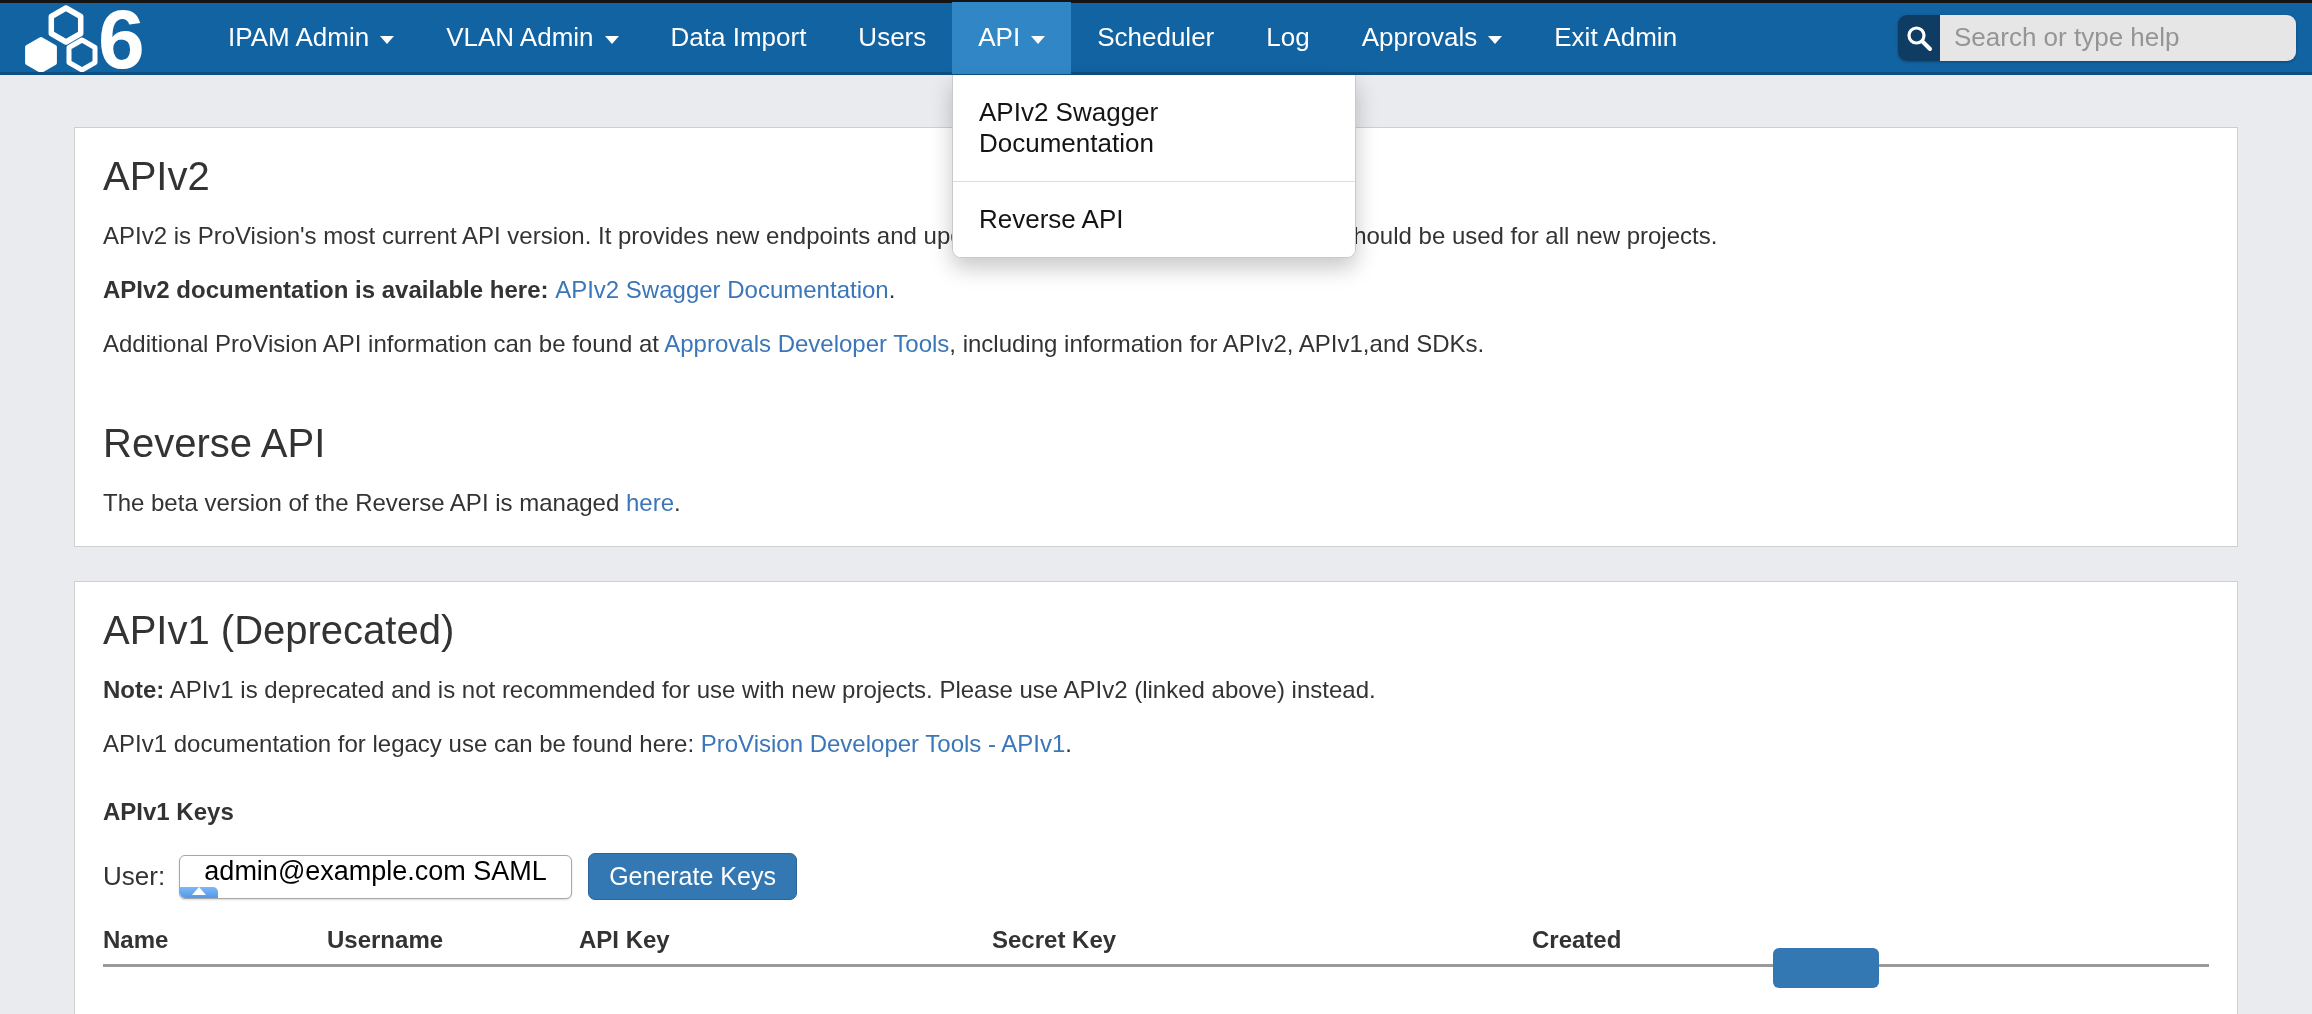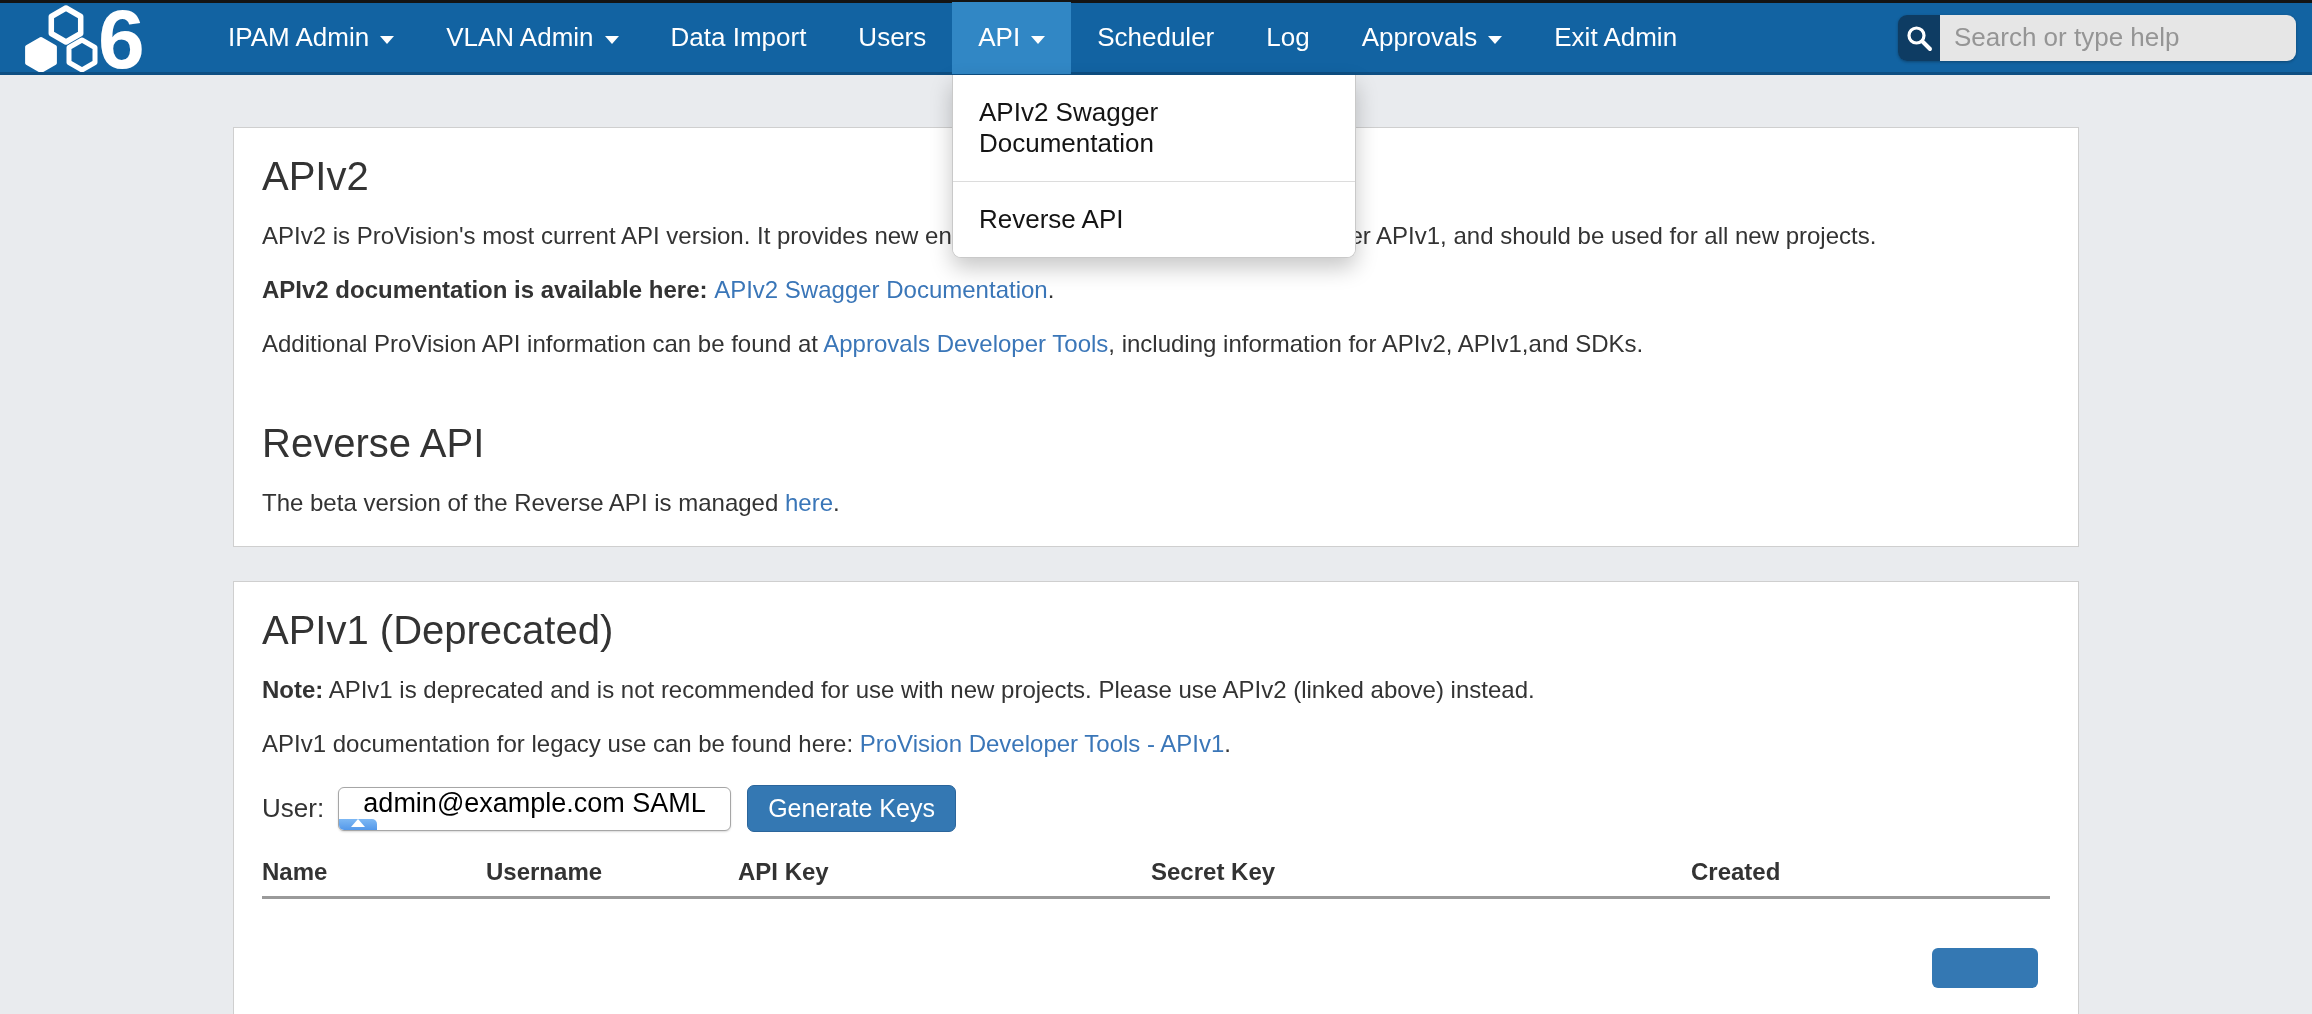--- a/index.html
+++ b/index.html
@@ -48,21 +48,21 @@
     position: absolute; top: calc(100% + 3px); left: 867px; width: 404px;
     background: #fff; border: 1px solid #c9c9c9; border-top: 0;
     border-radius: 0 0 9px 9px; overflow: hidden;
     box-shadow: 0 10px 22px rgba(0,0,0,0.22);
   }
   .dropdown-item { font-size: 26px; color: #141414; padding: 22px 26px; cursor: pointer; background: #fff; }
   .dropdown-item + .dropdown-item { border-top: 1px solid #dcdcdc; }
 
   
   .card {
-    width: 1846px; margin: 0 auto; background: #fff;
+    width: 2164px; margin: 0 auto; background: #fff;
     border: 1px solid #cfcfcf; padding: 2px 28px 26px;
   }
   .card1 { margin-top: 52px; }
   .card2 { margin-top: 34px; height: 560px; position: relative; padding-bottom: 0; }
   .card-title { font-size: 40px; font-weight: 400; color: #333; margin: 24px 0 0; }
   .section-title { margin-top: 60px; }
   .card p { font-size: 24px; color: #333; margin: 20px 0 0; line-height: 34px; }
   strong { font-weight: 700; }
   .link { color: #3a76b8; text-decoration: none; cursor: pointer; }
   .keys-heading { font-weight: 700; font-size: 25px; margin-top: 34px !important; }
@@ -199,20 +199,21 @@
   </section>
 
   <section class="card card2">
     <h2 class="card-title">APIv1 (Deprecated)</h2>
     <p>
       <strong>Note:</strong><span> APIv1 is deprecated and is not recommended for use with new projects. Please use APIv2 (linked above) instead.</span>
     </p>
     <p>
       <span>APIv1 documentation for legacy use can be found here: </span><a class="link">ProVision Developer Tools - APIv1</a><span>.</span>
     </p>
+    <p class="keys-heading">APIv1 Keys</p>
 
     <div class="user-row">
       <span class="user-label">User:</span>
       <div class="select">
         <span class="select-value">admin@example.com SAML</span>
         <span class="select-stepper">
           <span class="tri-up"></span>
           <span class="tri-down"></span>
         </span>
       </div>

